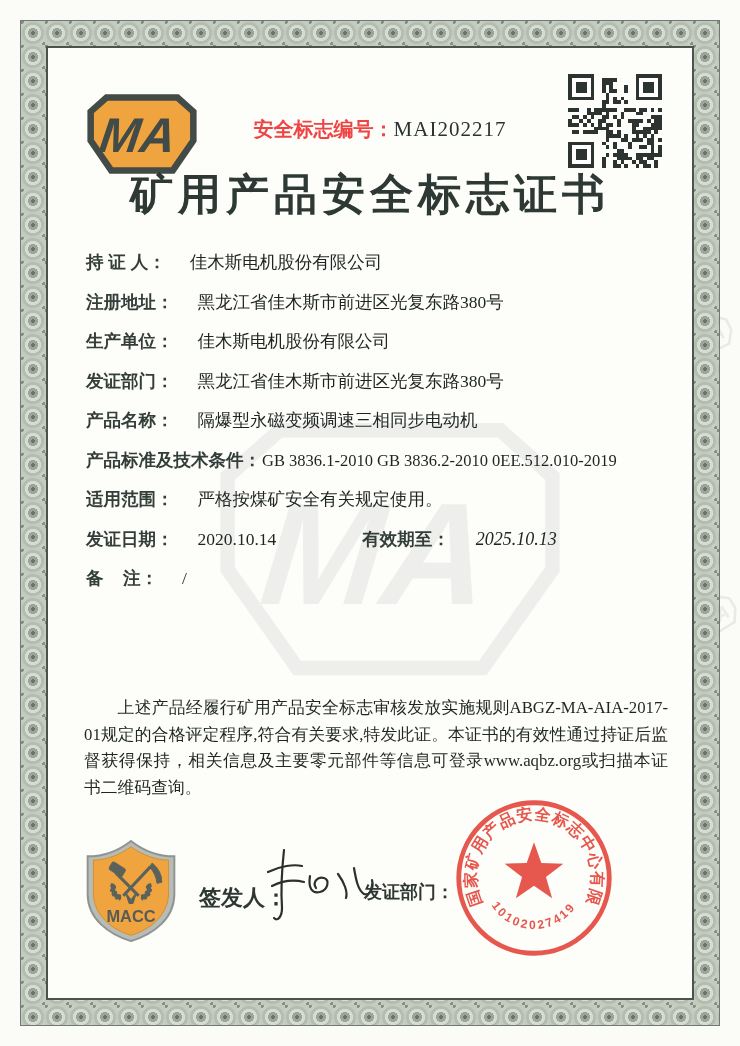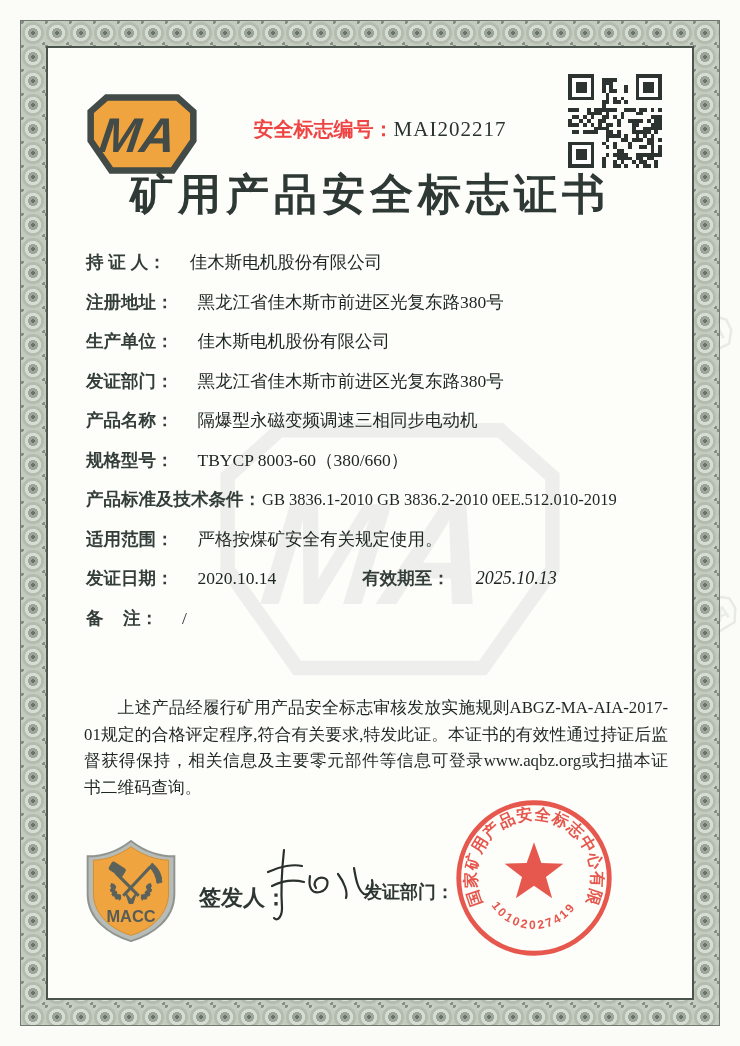--- a/index.html
+++ b/index.html
@@ -362,24 +362,20 @@
           <span class="fvalue">佳木斯电机股份有限公司</span>
         </div>
         <div class="frow">
           <span class="flabel">发证部门：</span>
           <span class="fvalue">黑龙江省佳木斯市前进区光复东路380号</span>
         </div>
         <div class="frow">
           <span class="flabel">产品名称：</span>
           <span class="fvalue">隔爆型永磁变频调速三相同步电动机</span>
         </div>
-        <div class="frow">
-          <span class="flabel">规格型号：</span>
-          <span class="fvalue">TBYCP 8003-60（380/660）</span>
-        </div>
         <div class="frow std">
           <span class="flabel">产品标准及技术条件：</span>
           <span class="fvalue">GB 3836.1-2010 GB 3836.2-2010 0EE.512.010-2019</span>
         </div>
         <div class="frow">
           <span class="flabel">适用范围：</span>
           <span class="fvalue">严格按煤矿安全有关规定使用。</span>
         </div>
         <div class="frow daterow">
           <span class="flabel">发证日期：</span>

